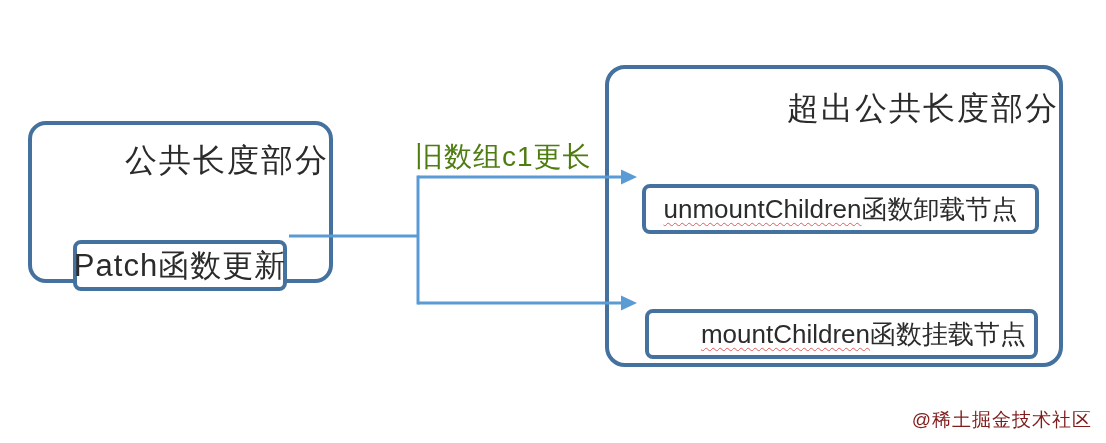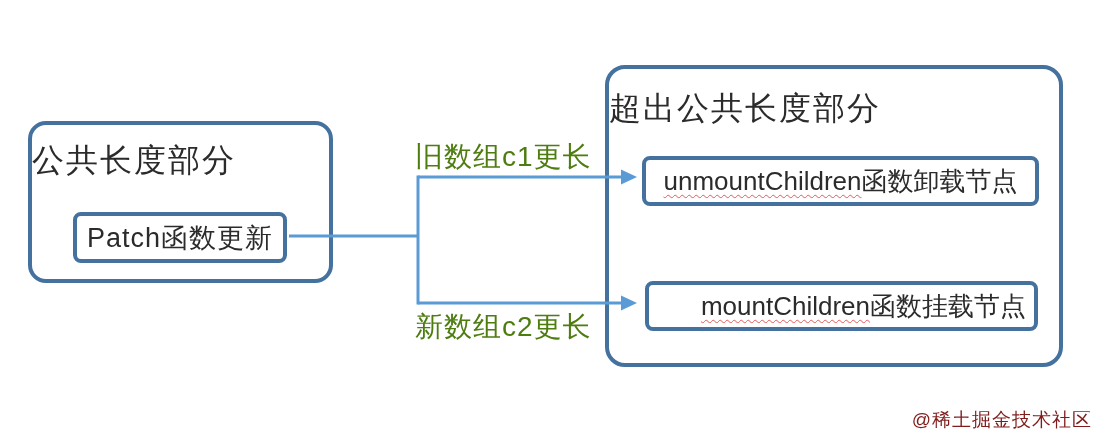--- a/index.html
+++ b/index.html
@@ -20,43 +20,44 @@
     position: absolute;
     box-sizing: border-box;
     border: 4px solid #44719e;
     border-radius: 18px;
     background: #ffffff;
   }
   .group-title {
     position: absolute;
     left: 0;
     width: 100%;
-    text-align: left;
+    text-align: right;
     font-size: 32px;
     letter-spacing: 2px;
     color: #2b2b2b;
     white-space: nowrap;
   }
   .node-box {
     position: absolute;
     box-sizing: border-box;
     border: 4px solid #44719e;
     border-radius: 8px;
     background: #ffffff;
     display: flex;
     align-items: center;
     justify-content: center;
     white-space: nowrap;
+    margin-top: 28px;
   }
   .node-box .label {
     font-size: 26px;
     color: #2b2b2b;
   }
   .node-patch .label {
-    font-size: 27px;
+    font-size: 31px;
     letter-spacing: 1px;
   }
   .latin-spellcheck {
     text-decoration-line: underline;
     text-decoration-style: wavy;
     text-decoration-color: #e05a5a;
     text-decoration-thickness: 1px;
     text-underline-offset: 4px;
   }
   .edge-label {
@@ -103,21 +104,20 @@
     <div class="node-box" style="left:33px; top:87px; width:397px; height:50px;">
       <span class="label"><span class="latin-spellcheck">unmountChildren</span><span>函数卸载节点</span></span>
     </div>
 
     <div class="node-box" style="left:36px; top:212px; width:393px; height:50px;padding-left:44px;">
       <span class="label"><span class="latin-spellcheck">mountChildren</span><span>函数挂载节点</span></span>
     </div>
   </div>
 
   <div class="edge-label" style="left:415px; top:138px;">旧数组c1更长</div>
-  <div class="edge-label" style="left:415px; top:308px;">新数组c2更长</div>
 
   <svg class="connector-layer" viewBox="0 0 1106 443">
 
     <path d="M289 236 L418 236" stroke="#5b9bd5" stroke-width="3" fill="none"></path>
 
     <path d="M418 175.5 L418 304.5" stroke="#5b9bd5" stroke-width="3" fill="none"></path>
 
     <path d="M418 177 L623 177" stroke="#5b9bd5" stroke-width="3" fill="none"></path>
     <polygon points="637,177 621,169.5 621,184.5" fill="#5b9bd5"></polygon>
 

